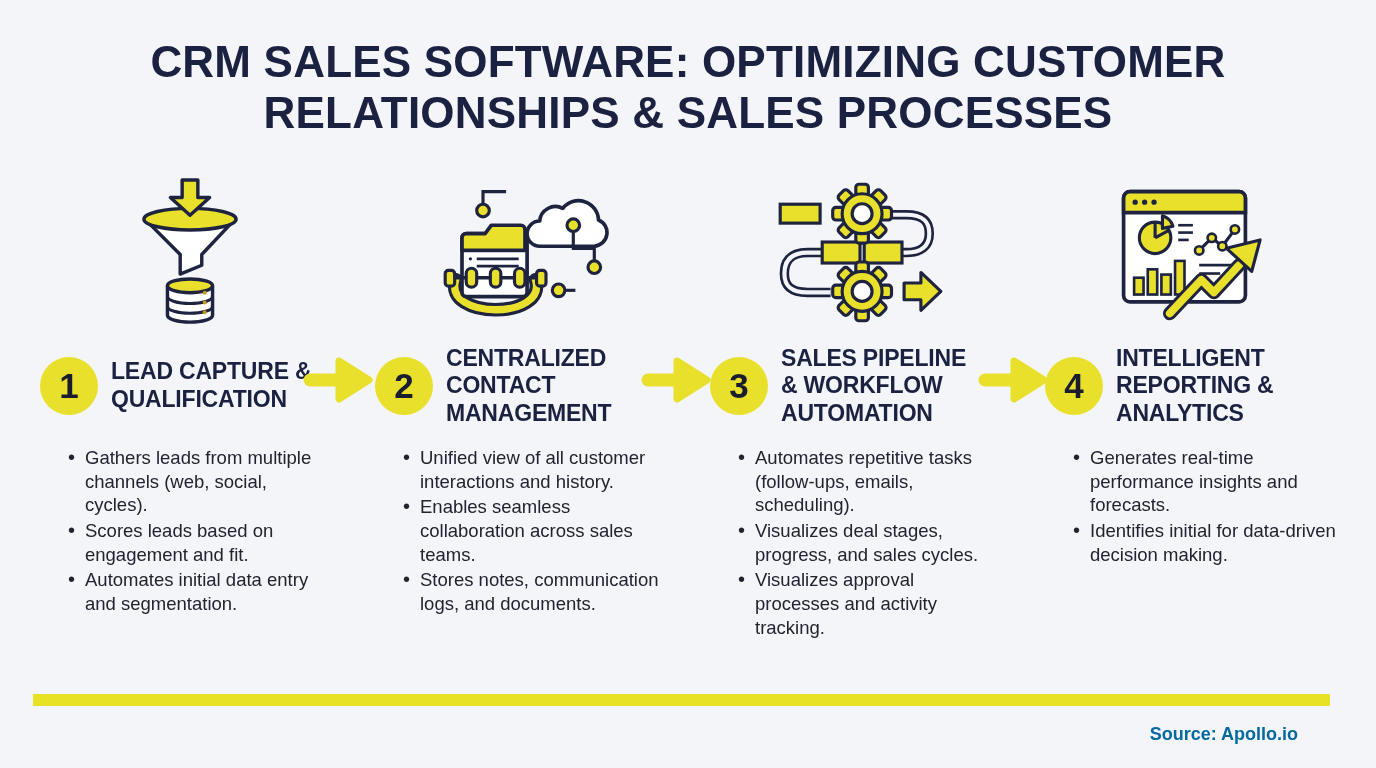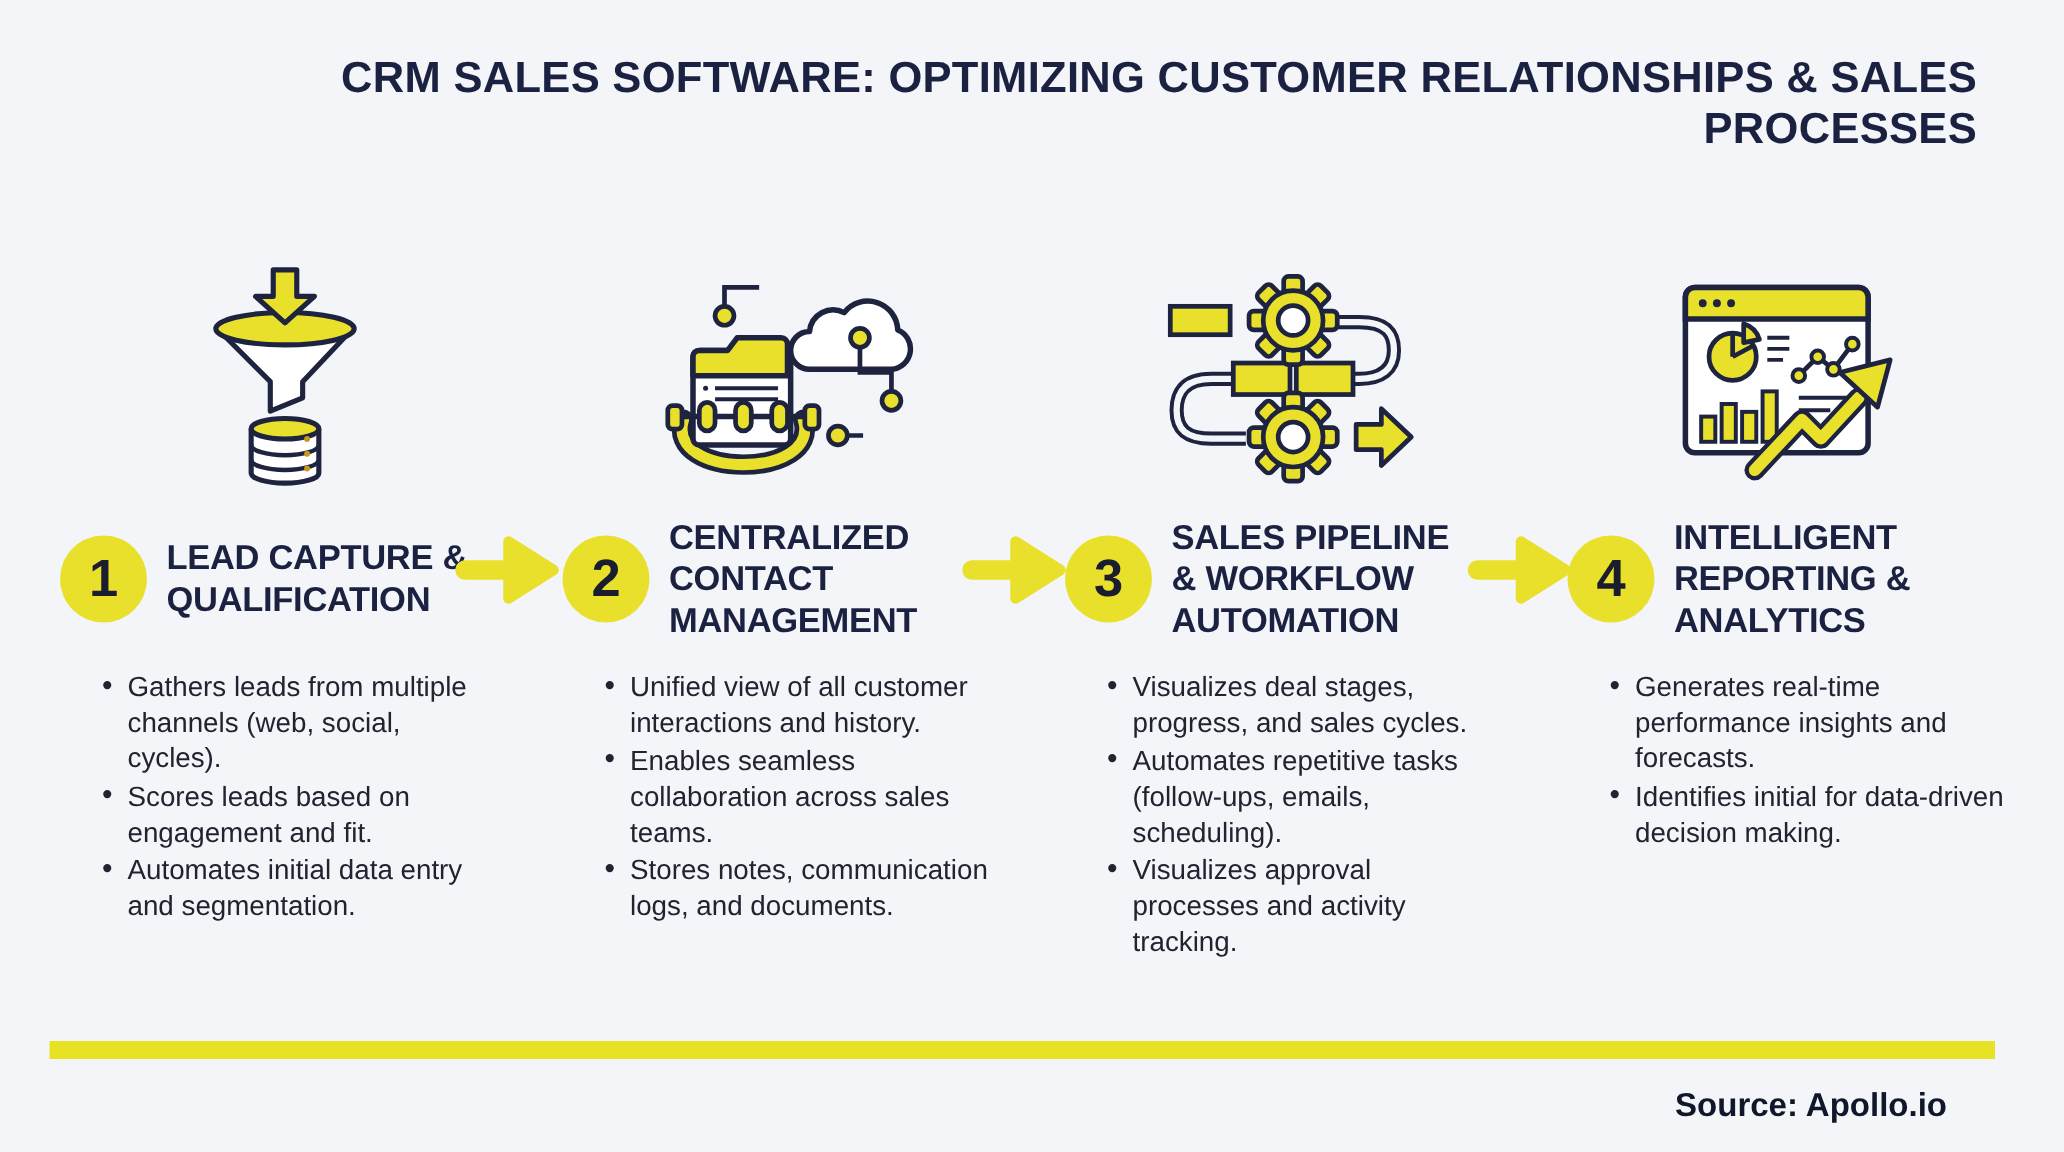--- a/index.html
+++ b/index.html
@@ -9,22 +9,22 @@
     background: #f3f5f8;
     font-family: "Liberation Sans", sans-serif;
     color: #1c2140;
     overflow: hidden;
   }
   .page-title {
     position: absolute;
     top: 36px; left: 50%;
     transform: translateX(-50%);
     width: 1260px;
-    text-align: right;
-    font-size: 29px;
+    text-align: center;
+    font-size: 44px;
     line-height: 1.16;
     font-weight: 800;
     letter-spacing: 0.2px;
     color: #1b2140;
   }
   .column {
     position: absolute;
     top: 172px;
     width: 300px;
   }
@@ -100,23 +100,23 @@
     left: 33px;
     top: 694px;
     width: 1297px;
     height: 12px;
     background: #e8e224;
   }
   .source-text {
     position: absolute;
     top: 724px;
     right: 78px;
-    font-size: 22px;
+    font-size: 18px;
     font-weight: bold;
-    color: #0f172a;
+    color: #0369a1;
   }
 </style>
 </head>
 <body>
 
 <h1 class="page-title">CRM SALES SOFTWARE: OPTIMIZING CUSTOMER RELATIONSHIPS &amp; SALES PROCESSES</h1>
 
 <div class="column col-1">
   <div class="icon-box">
     <svg width="118" height="152" viewBox="0 0 120 155">
@@ -221,22 +221,22 @@
         <circle r="9.5" fill="#ffffff" stroke="#1e2440" stroke-width="3"></circle>
       </g>
       <polygon points="122,97 138,97 138,87 157,105 138,123 138,113 122,113" fill="#e9e02c" stroke="#1e2440" stroke-width="3" stroke-linejoin="round"></polygon>
     </svg>
   </div>
   <div class="header-row">
     <div class="badge">3</div>
     <div class="step-heading">SALES PIPELINE &amp; WORKFLOW AUTOMATION</div>
   </div>
   <ul class="bullets">
+    <li>Automates repetitive tasks (follow-ups, emails, scheduling).</li>
     <li>Visualizes deal stages, progress, and sales cycles.</li>
-    <li>Automates repetitive tasks (follow-ups, emails, scheduling).</li>
     <li>Visualizes approval processes and activity tracking.</li>
   </ul>
 </div>
 
 <div class="column col-4">
   <div class="icon-box">
     <svg width="168" height="142" viewBox="0 0 160 135">
       <rect x="12" y="10" width="116" height="105" rx="6" fill="#ffffff" stroke="#1e2440" stroke-width="3.5"></rect>
       <path d="M12,30 V16 a6,6 0 0 1 6,-6 h104 a6,6 0 0 1 6,6 v14 z" fill="#e9e02c" stroke="#1e2440" stroke-width="3.5"></path>
       <circle cx="23" cy="20" r="2.5" fill="#1e2440"></circle>

